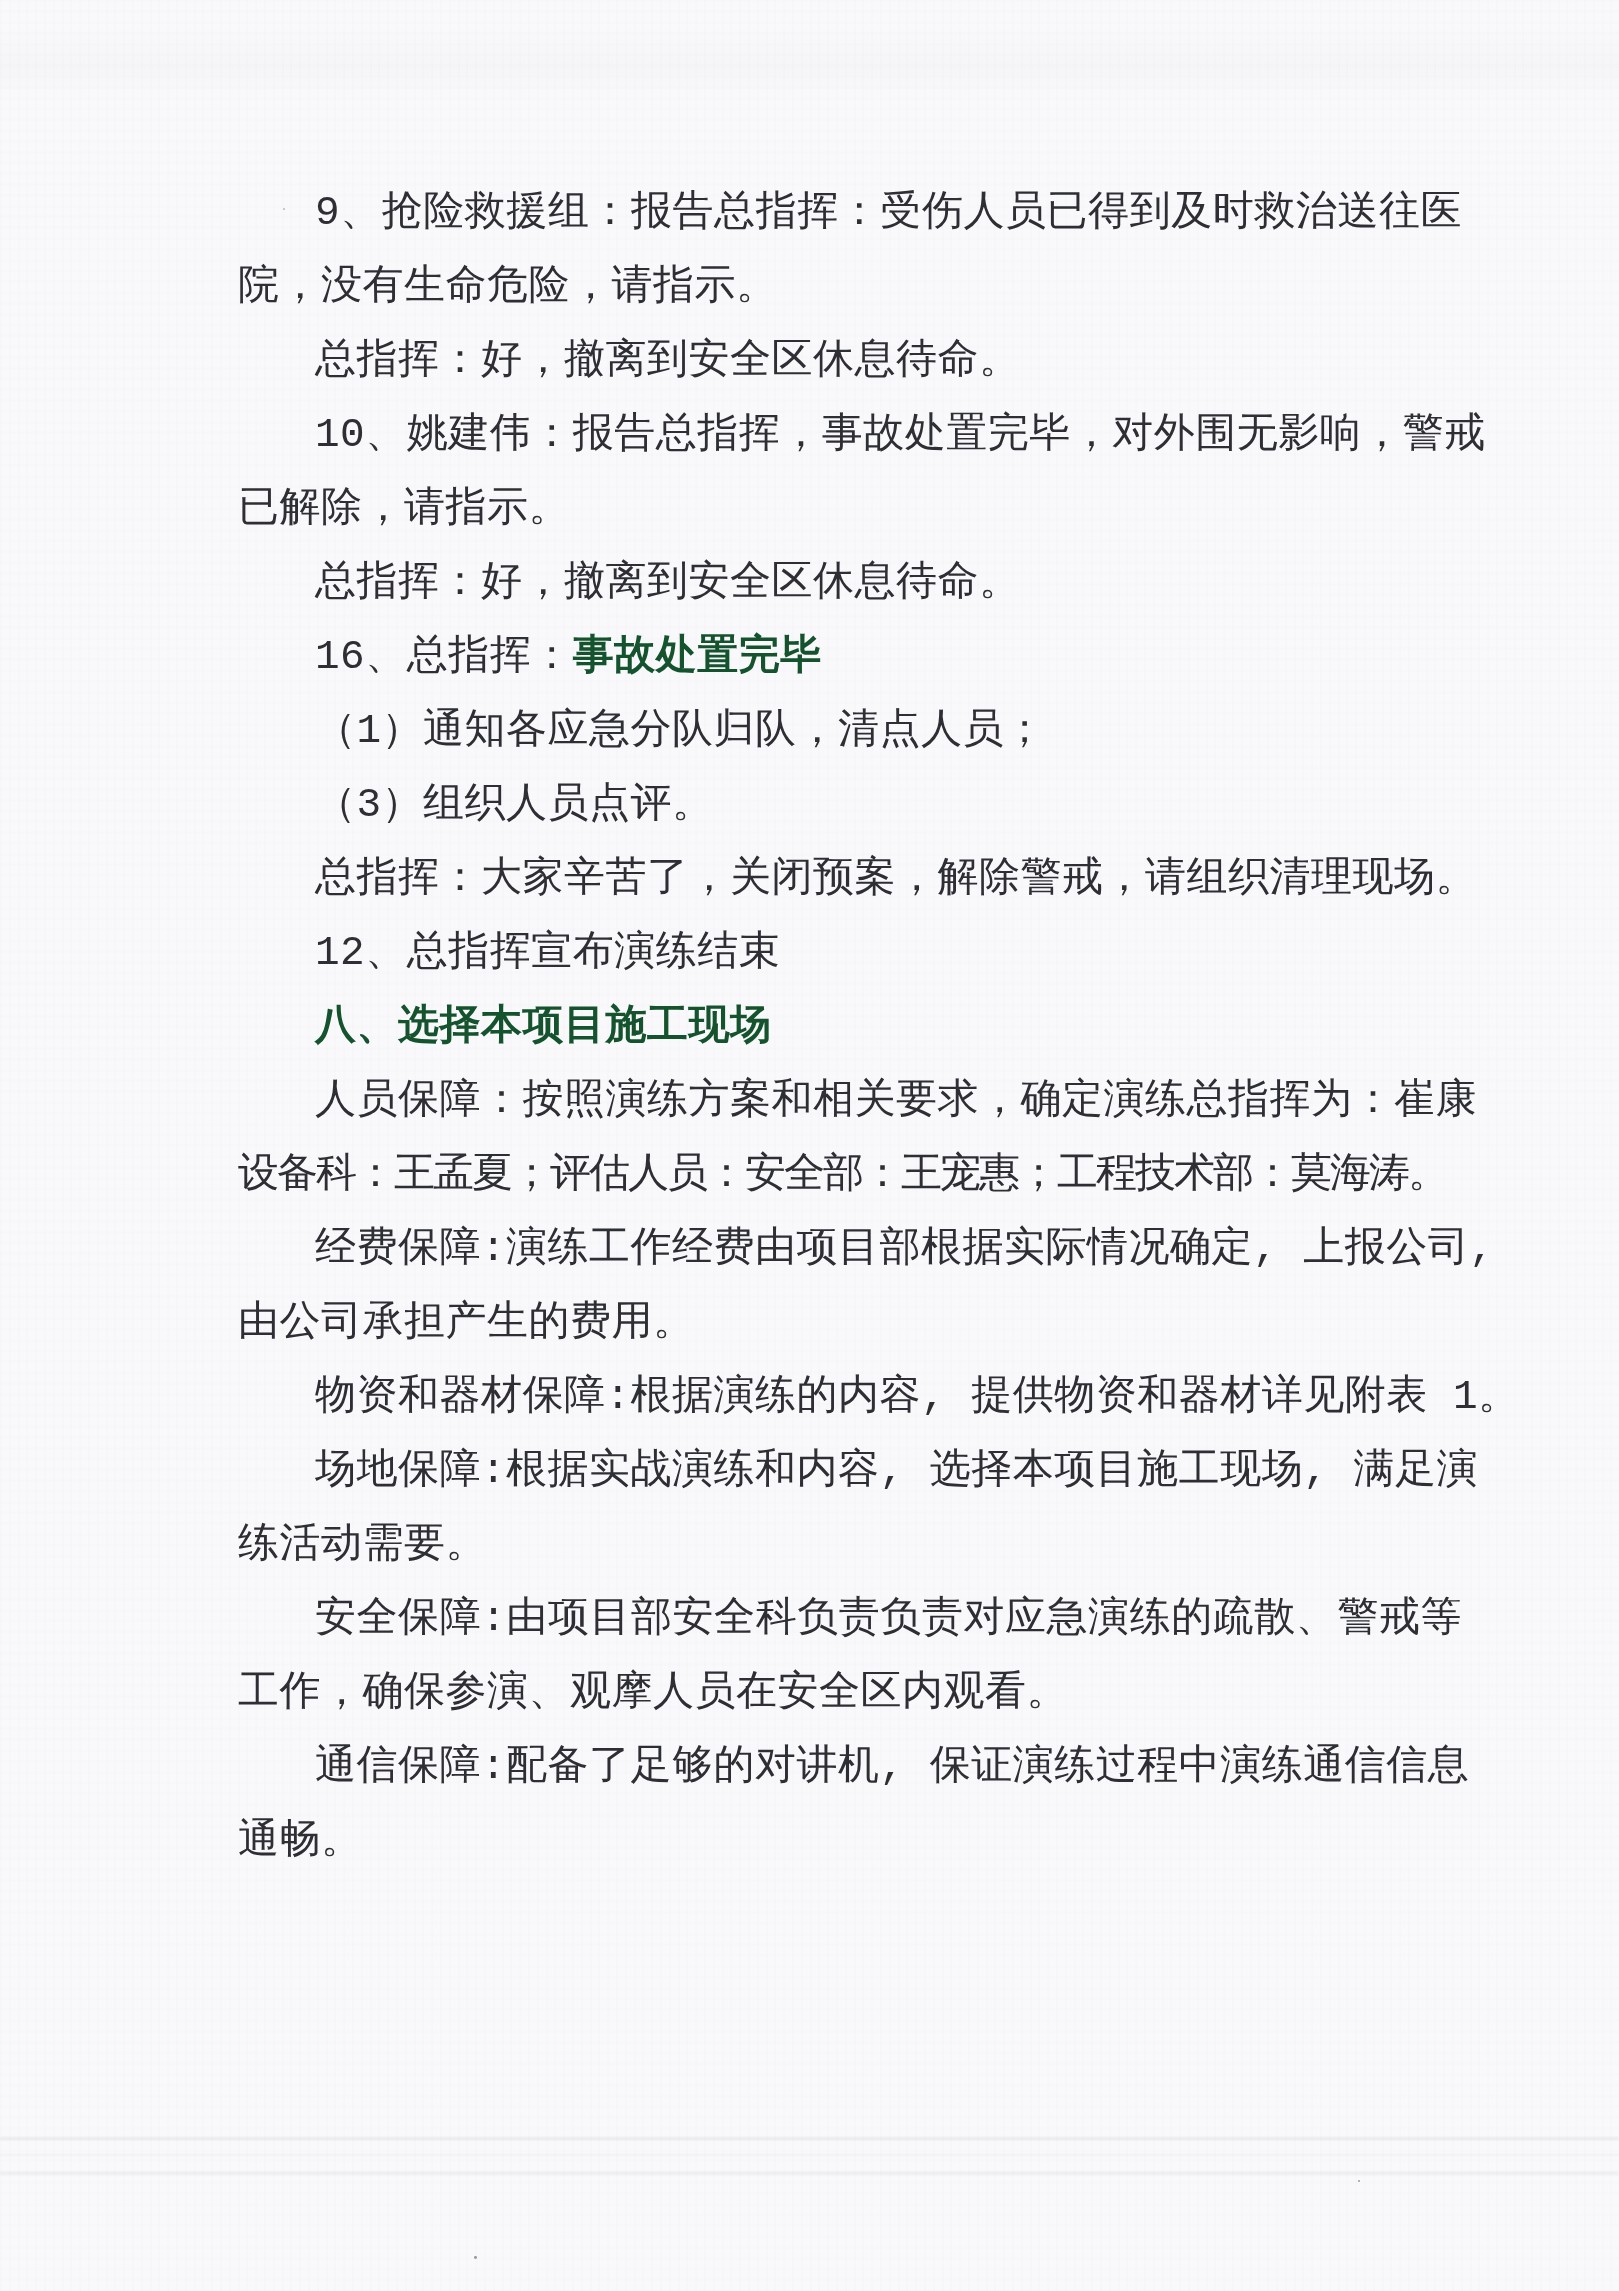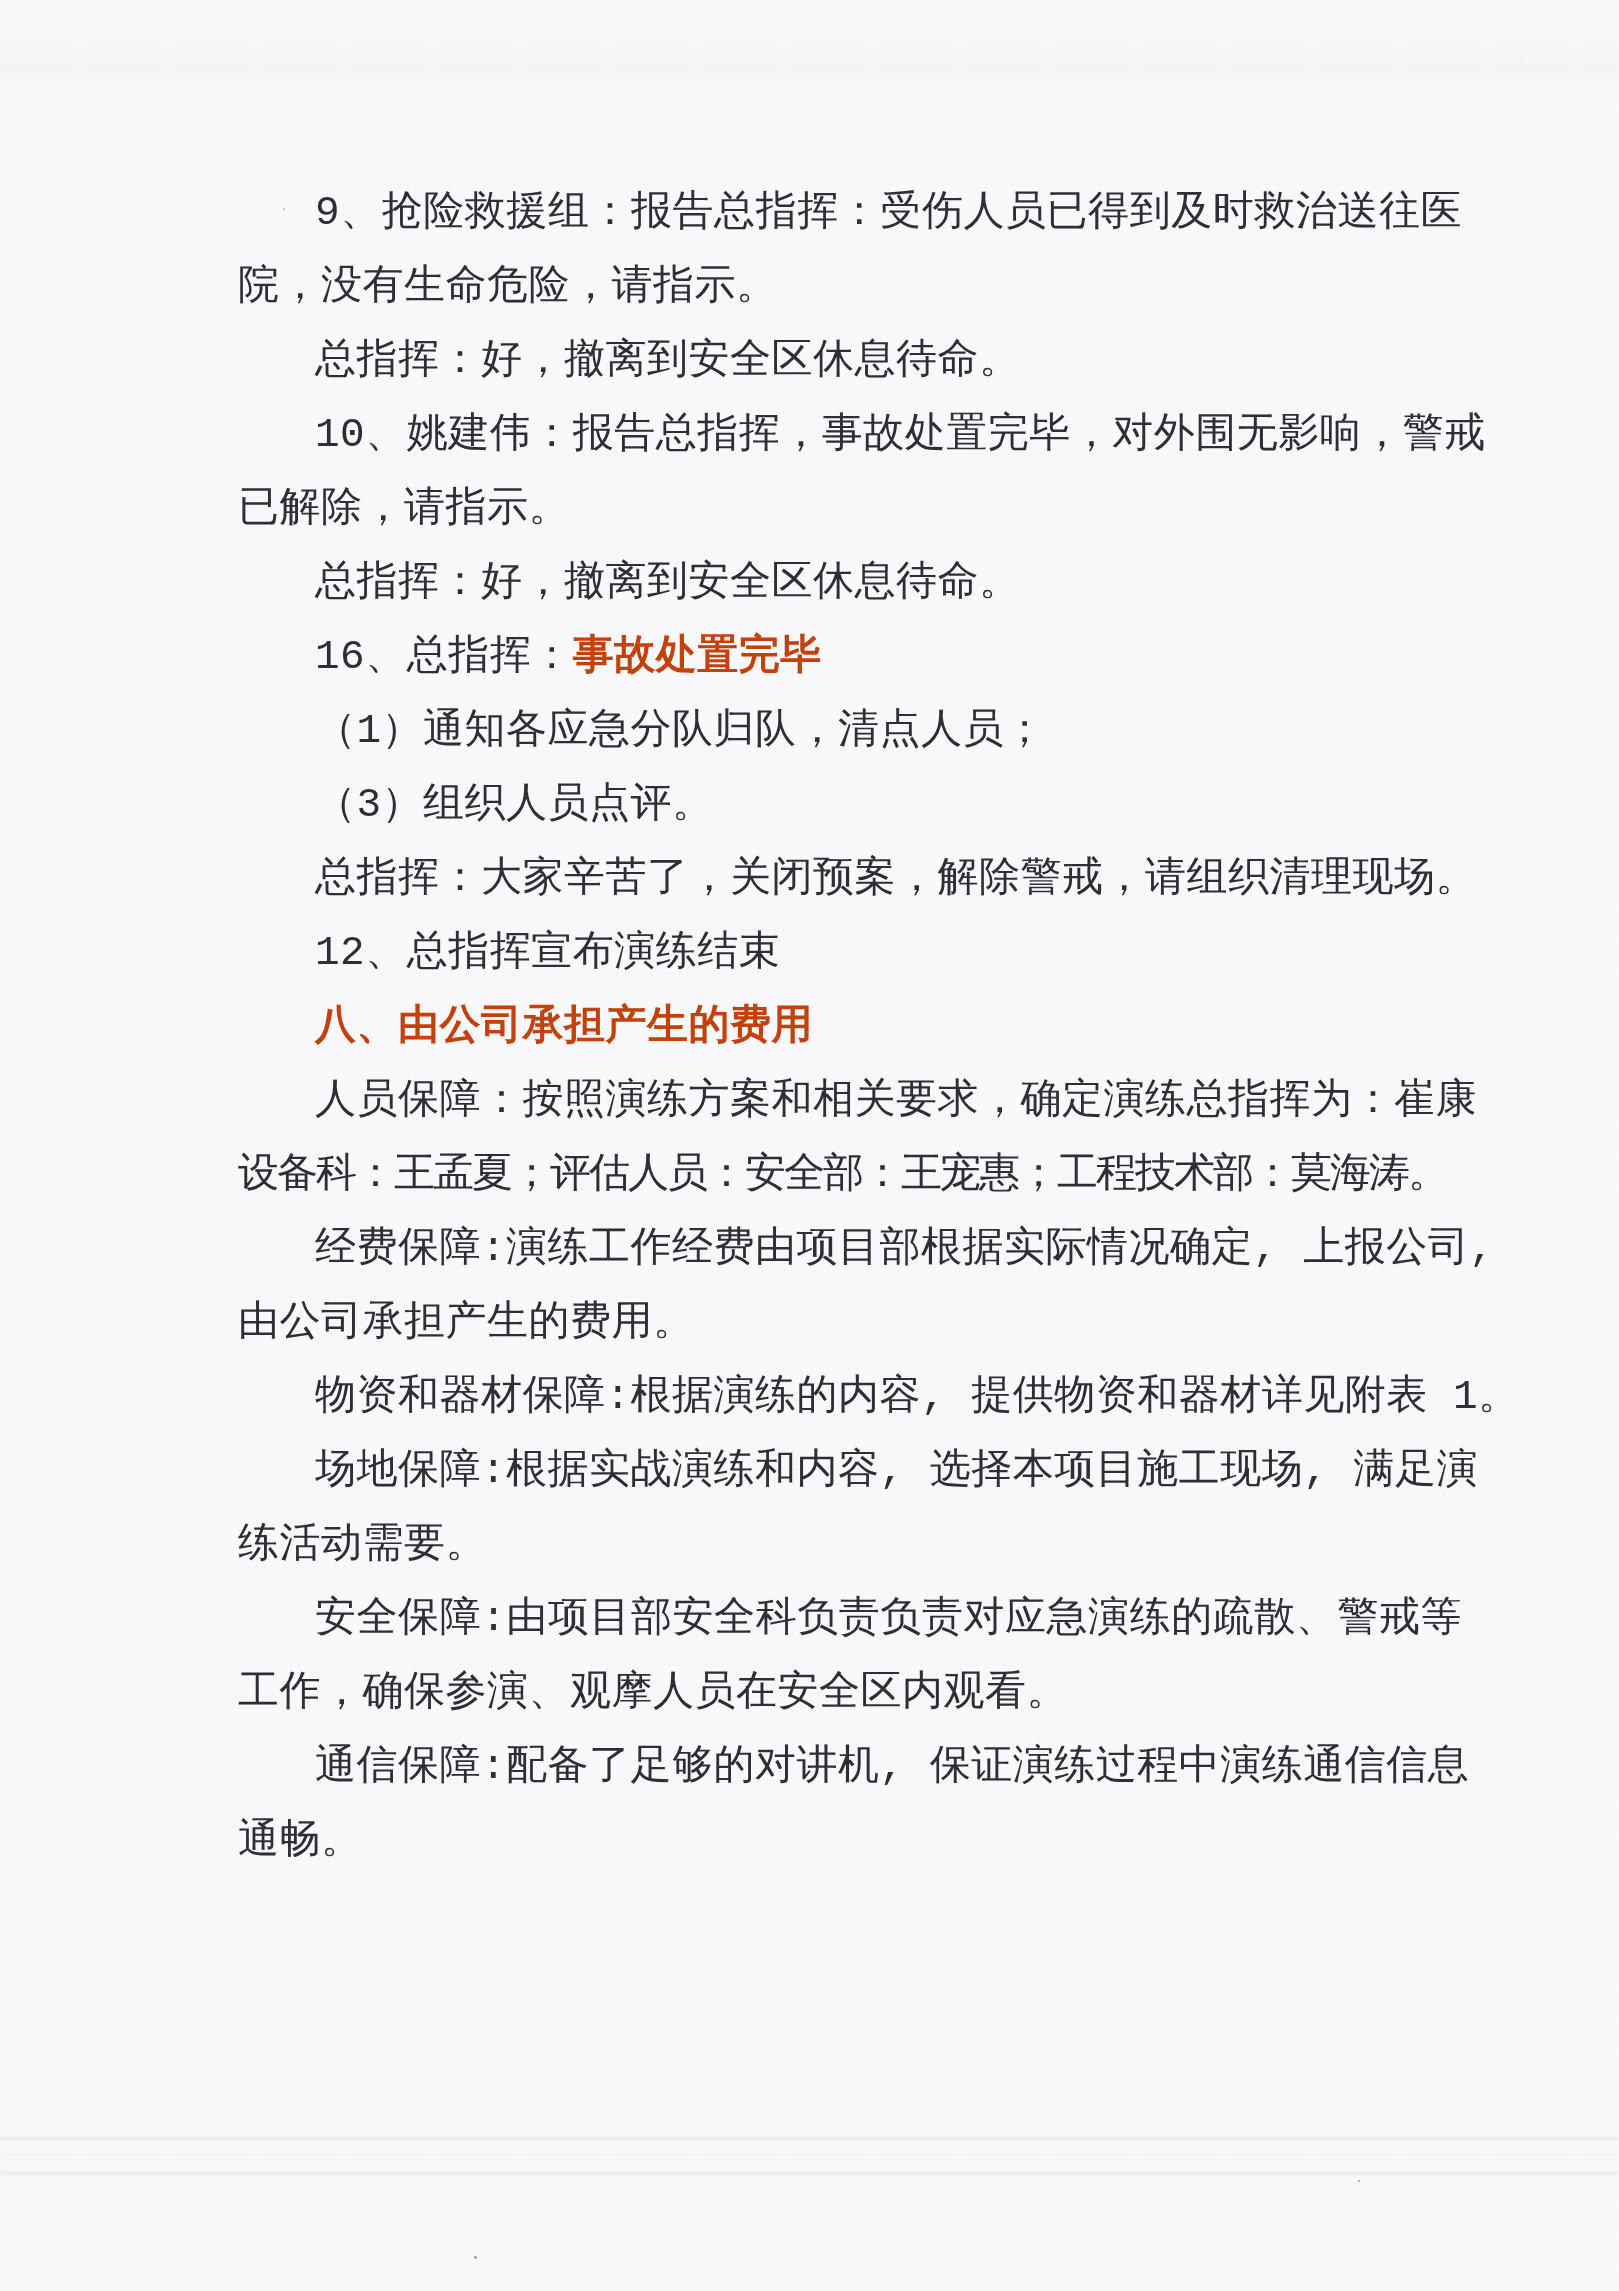--- a/index.html
+++ b/index.html
@@ -47,21 +47,21 @@
     white-space: nowrap;
     text-align: left;
   }
   .line.indent { padding-left: 77px; }
   .line.just {
     text-align: justify;
     text-align-last: justify;
     text-justify: inter-character;
   }
   .line.tight { letter-spacing: -2px; }
-  .line span.b { font-weight: 700; color: #c2410c; }
+  .line span.b { font-weight: 700; color: #14532d; }
   
   .artifact {
     position: absolute;
     left: 0;
     width: 100%;
     pointer-events: none;
   }
   .a1 { top: 2137px; height: 2.9px; background: rgba(110,120,145,0.10); filter: blur(1px); }
   .a2 { top: 2154px; height: 2px; background: rgba(110,120,145,0.07); filter: blur(1px); }
   .a3 { top: 2172px; height: 2.9px; background: rgba(110,120,145,0.09); filter: blur(1px); }
@@ -87,21 +87,21 @@
       <div class="line"><span>院，没有生命危险，请指示。</span></div>
       <div class="line indent"><span>总指挥：好，撤离到安全区休息待命。</span></div>
       <div class="line indent just"><span>10、姚建伟：报告总指挥，事故处置完毕，对外围无影响，警戒</span></div>
       <div class="line"><span>已解除，请指示。</span></div>
       <div class="line indent"><span>总指挥：好，撤离到安全区休息待命。</span></div>
       <div class="line indent"><span>16、总指挥：</span><span class="b">事故处置完毕</span></div>
       <div class="line indent"><span>（1）通知各应急分队归队，清点人员；</span></div>
       <div class="line indent"><span>（3）组织人员点评。</span></div>
       <div class="line indent"><span>总指挥：大家辛苦了，关闭预案，解除警戒，请组织清理现场。</span></div>
       <div class="line indent"><span>12、总指挥宣布演练结束</span></div>
-      <div class="line indent"><span class="b">八、由公司承担产生的费用</span></div>
+      <div class="line indent"><span class="b">八、选择本项目施工现场</span></div>
       <div class="line indent just"><span>人员保障：按照演练方案和相关要求，确定演练总指挥为：崔康</span></div>
       <div class="line tight"><span>设备科：王孟夏；评估人员：安全部：王宠惠；工程技术部：莫海涛。</span></div>
       <div class="line indent just"><span>经费保障:演练工作经费由项目部根据实际情况确定, 上报公司,</span></div>
       <div class="line"><span>由公司承担产生的费用。</span></div>
       <div class="line indent"><span>物资和器材保障:根据演练的内容, 提供物资和器材详见附表 1。</span></div>
       <div class="line indent just"><span>场地保障:根据实战演练和内容, 选择本项目施工现场, 满足演</span></div>
       <div class="line"><span>练活动需要。</span></div>
       <div class="line indent just"><span>安全保障:由项目部安全科负责负责对应急演练的疏散、警戒等</span></div>
       <div class="line"><span>工作，确保参演、观摩人员在安全区内观看。</span></div>
       <div class="line indent just"><span>通信保障:配备了足够的对讲机, 保证演练过程中演练通信信息</span></div>

